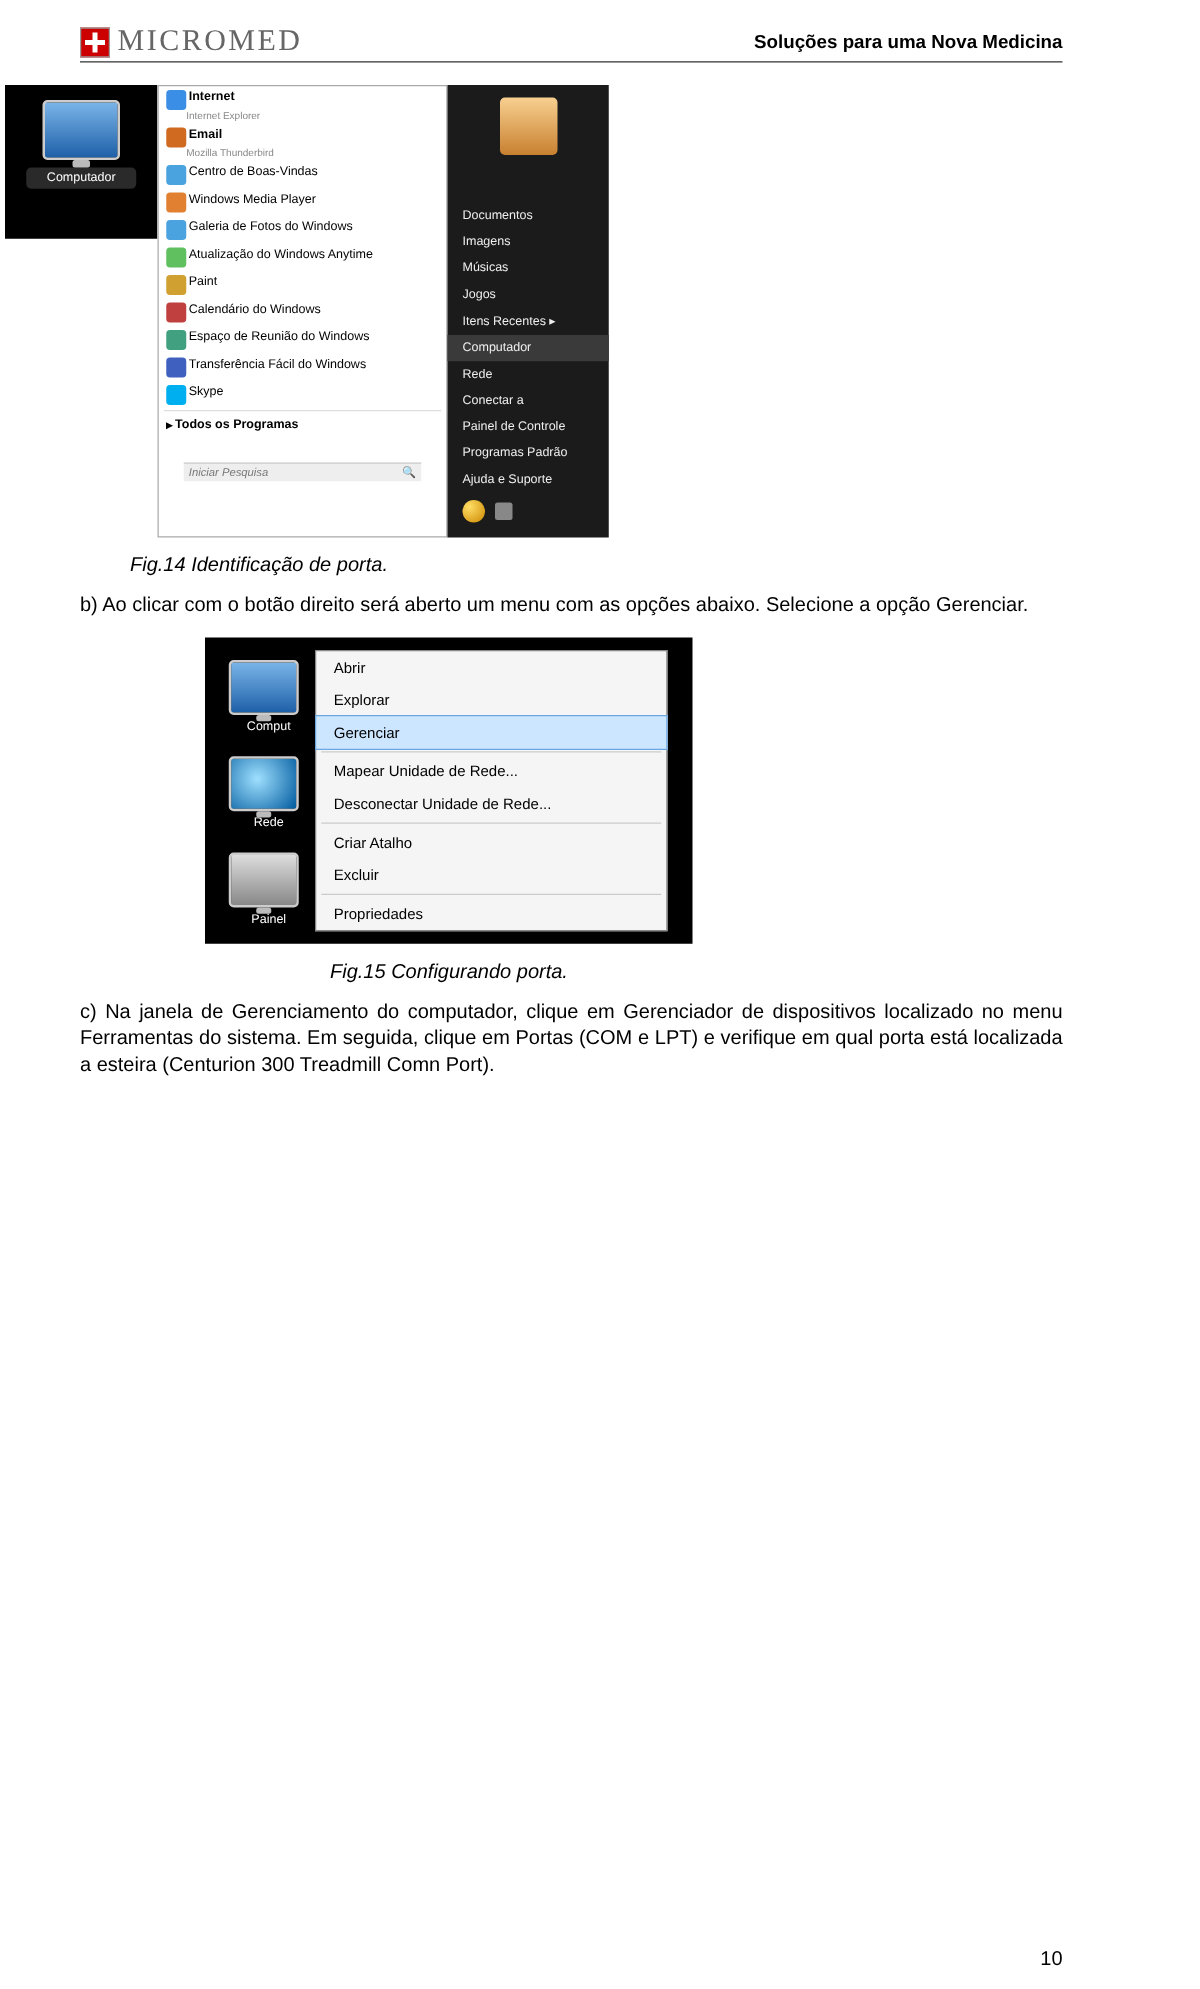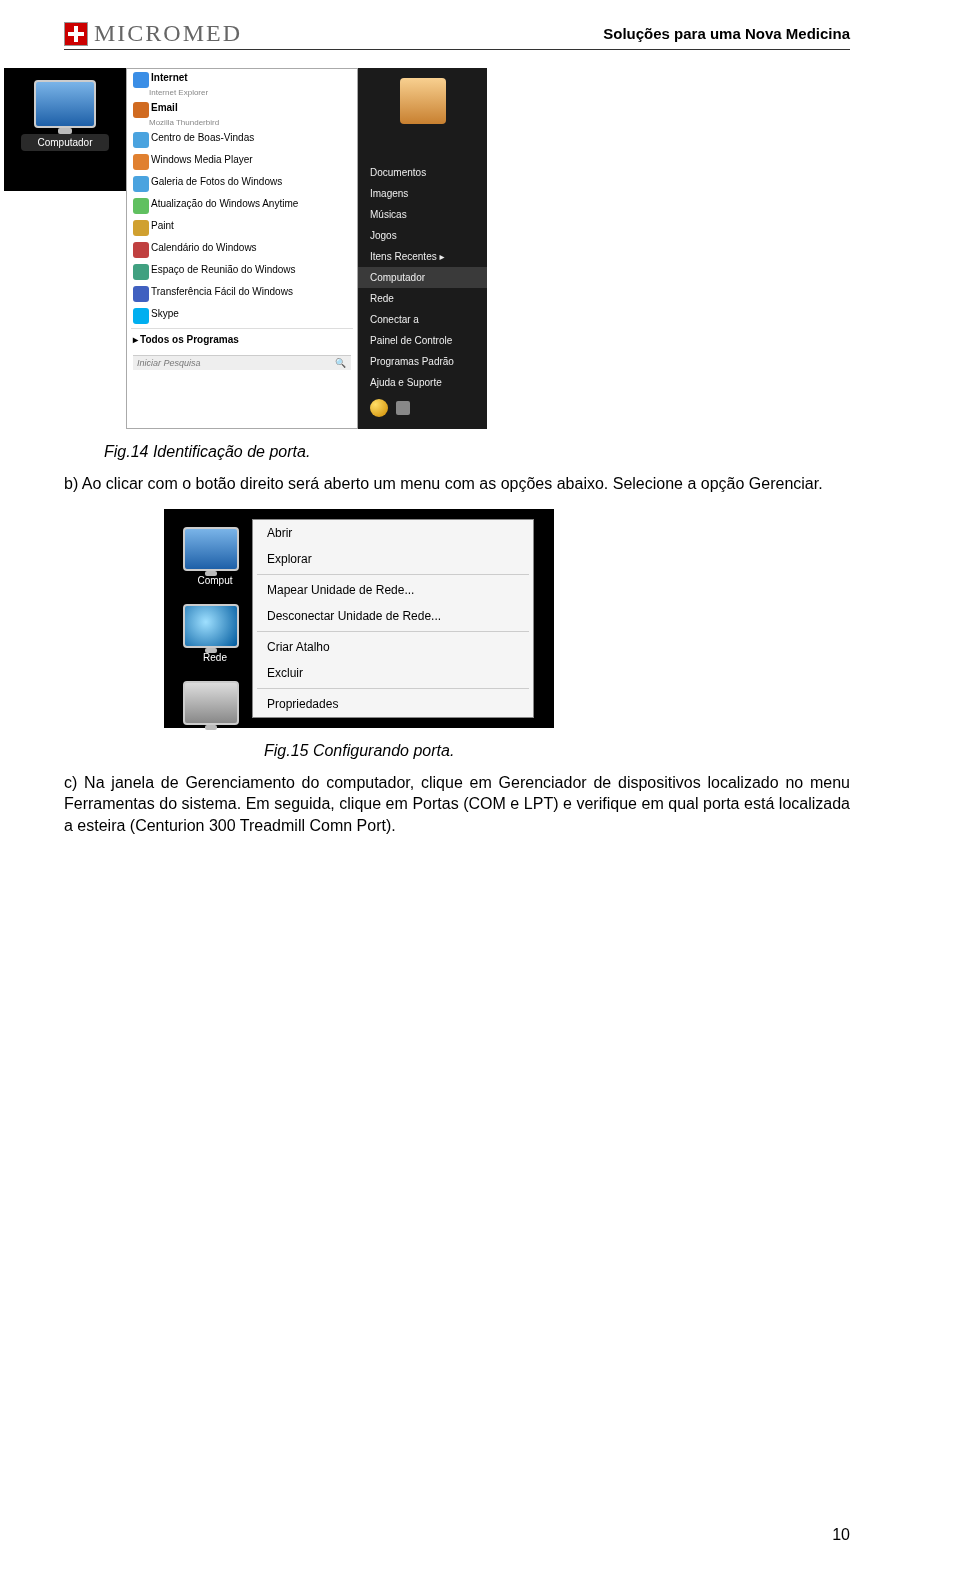--- a/index.html
+++ b/index.html
@@ -88,21 +88,21 @@
   }
   .start-white {
     background:#fff; border:1px solid #aaa; width:230px;
   }
   .sw-item { display:flex; gap:2px; padding:3px 6px; }
   .sw-sub { font-size:8px; color:#888; margin-left:22px; margin-top:-3px; padding-bottom:2px;}
   .sw-icon { width:16px; height:16px; border-radius:3px; flex:0 0 16px;}
   .sw-sep { height:1px; background:#ddd; margin:1px 4px;}
   .sw-bold { font-weight:bold; padding:4px 6px; }
   .searchbar {
-    margin:6px; background:#eee; border-top:1px solid #ccc;
+    margin:20px; background:#eee; border-top:1px solid #ccc;
     display:flex; align-items:center; padding:2px 4px; font-style:italic;
     color:#777; font-size:9px; justify-content:space-between;
   }
   .mag { font-style:normal; }
 
   .start-black {
     background:#1b1b1b; color:#eee; width:129px; padding:6px 0;
     font-size:10px;
   }
   .start-black .photo {
@@ -137,21 +137,21 @@
   .mini-icon.panel { background:linear-gradient(#ddd,#888);}
   .mini-lbl { color:#fff; font-size:10px; text-align:center; margin:-10px 0 18px 8px;}
   .ctx {
     margin-left:88px; margin-right:20px; background:#f5f5f5;
     border:1px solid #888; font-size:12px;
   }
   .ctx-item { padding:6px 14px; }
   .ctx-item.hover { background:#cde6ff; border:1px solid #6aa7e0; margin:-1px; }
   .ctx-sep { height:1px; background:#ccc; margin:2px 4px; }
 
-  .pagenum { position:absolute; right:110px; bottom:47px; font-size:16px;}
+  .pagenum { position:absolute; right:110px; bottom:14px; font-size:16px;}
 </style>
 </head>
 <body>
 
 <div class="page">
 
   <div class="header-row">
     <div class="logo-box">
       <div class="swiss"></div>
       <span class="logo-text">MICROMED</span>
@@ -254,20 +254,21 @@
       <div class="mini-icon"></div>
       <div class="mini-lbl">Comput</div>
       <div class="mini-icon globe"></div>
       <div class="mini-lbl">Rede</div>
       <div class="mini-icon panel"></div>
       <div class="mini-lbl">Painel</div>
     </div>
     <div class="ctx" id="ctx">
         <div class="ctx-item">Abrir</div>
         <div class="ctx-item">Explorar</div>
+        <div class="ctx-item hover">Gerenciar</div>
         <div class="ctx-sep"></div>
         <div class="ctx-item">Mapear Unidade de Rede...</div>
         <div class="ctx-item">Desconectar Unidade de Rede...</div>
         <div class="ctx-sep"></div>
         <div class="ctx-item">Criar Atalho</div>
         <div class="ctx-item">Excluir</div>
         <div class="ctx-sep"></div>
         <div class="ctx-item">Propriedades</div>
       </div>
   </div>

